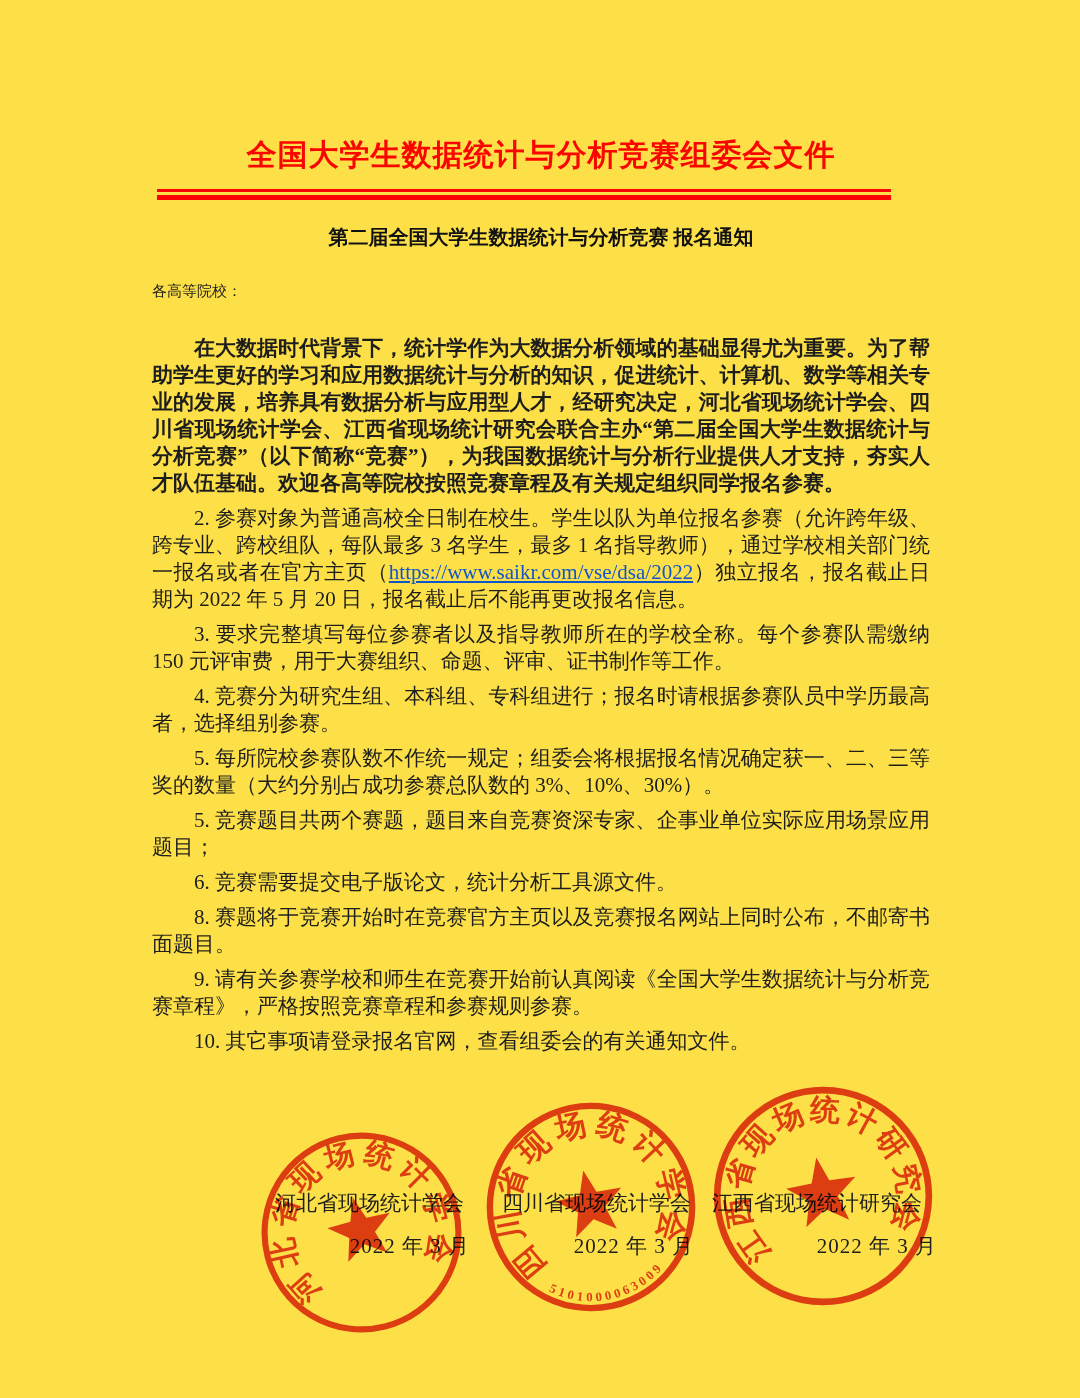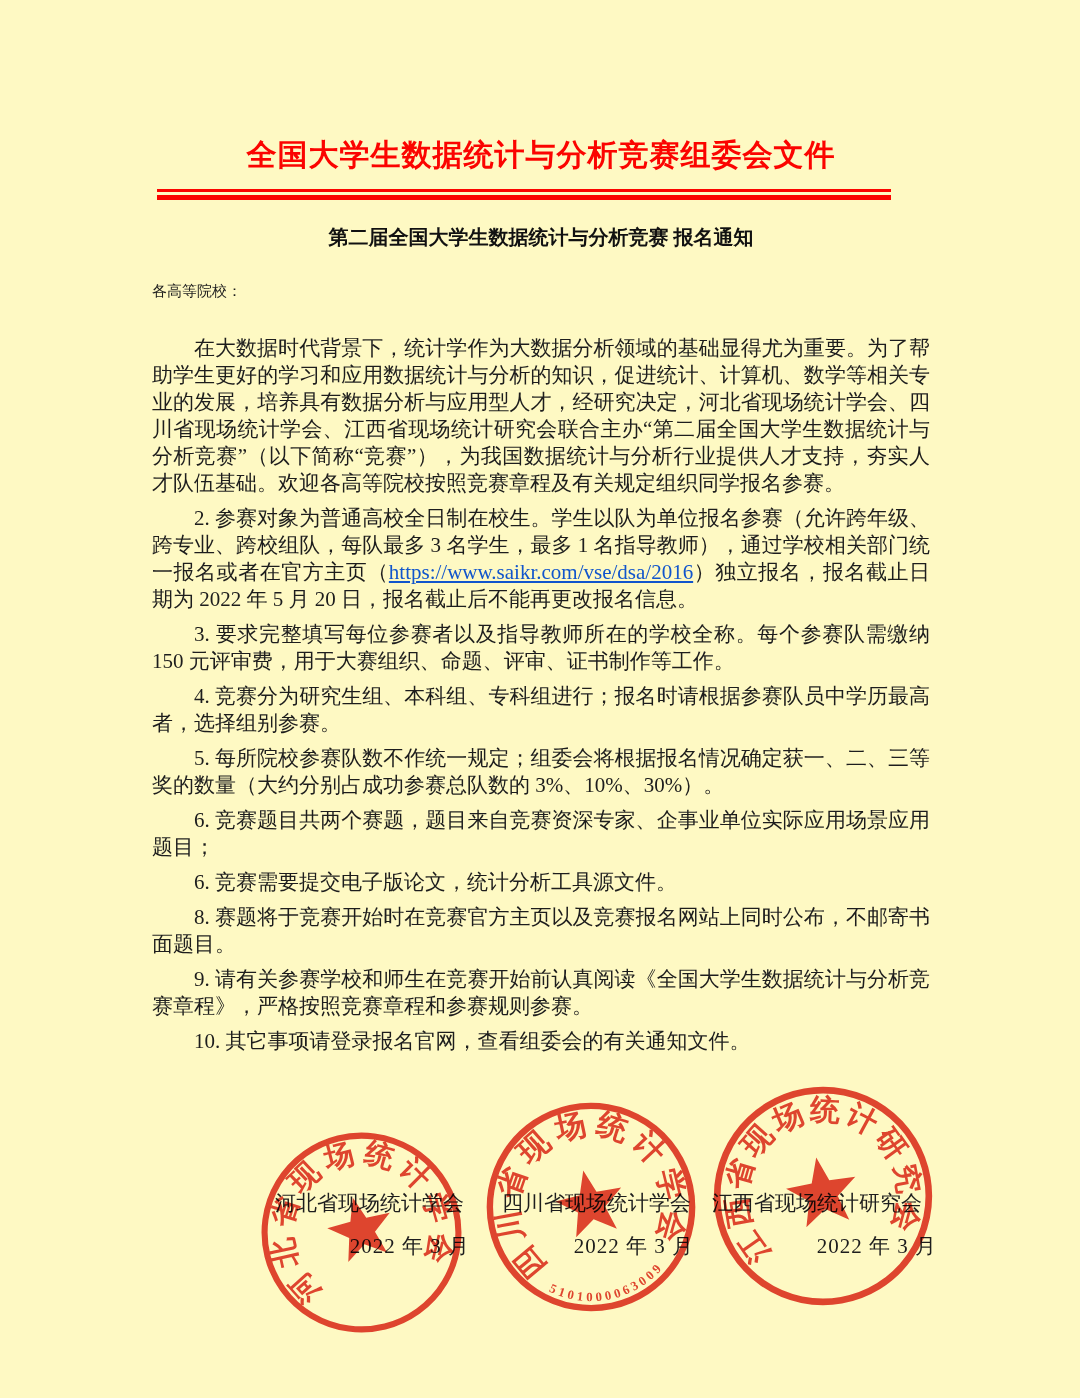--- a/index.html
+++ b/index.html
@@ -1,21 +1,21 @@
 <!DOCTYPE html>
 <html><head>
 <meta charset="utf-8">
 <style>
   html, body { margin: 0; padding: 0; background: #ffffff; }
   body {
     width: 1080px; height: 1398px;
     font-family: "Liberation Serif", "DejaVu Serif", serif;
     color: #1d1d1d;
   }
-  .page { position: relative; width: 1080px; height: 1398px; background: #fef9c3; overflow: hidden; }
+  .page { position: relative; width: 1080px; height: 1398px; background: #fde047; overflow: hidden; }
   .content { position: absolute; left: 152px; top: 0; width: 778px; }
 
   .doc-title {
     margin: 137px 0 0 0;
     font-size: 30px; line-height: 36px;
     font-weight: 700; text-align: center;
     color: #fb0400; letter-spacing: 1px;
     white-space: nowrap;
   }
   .rule { margin: 16px 0 0 5px; width: 734px; }
@@ -29,21 +29,21 @@
     font-weight: 700; text-align: center;
     color: #111;
   }
   .salutation { margin: 26px 0 0 0; font-size: 15px; line-height: 27px; }
 
   .para {
     margin: 8px 0 0 0;
     font-size: 21px; line-height: 27px;
     text-align: justify; text-indent: 42px;
   }
-  .para.intro { margin-top: 30px; }
+  .para.intro { margin-top: 30px; font-weight: bold; }
   .reg-link { color: #1155cc; text-decoration: underline; cursor: pointer; }
 
   .signatures { position: absolute; left: 0; top: 1190px; width: 1080px; font-size: 21px; }
   .sig-col { position: absolute; }
   .sig-col .org  { white-space: nowrap; line-height: 27px; }
   .sig-col .date { text-align: right; margin-top: 16px; line-height: 27px; letter-spacing: 1px; white-space: nowrap; }
   #sig-0 { left: 275px; width: 195px; }
   #sig-1 { left: 502px; width: 192px; }
   #sig-2 { left: 712px; width: 225px; }
 
@@ -72,26 +72,26 @@
       <div class="thick"></div>
     </div>
 
     <h2 class="notice-title">第二届全国大学生数据统计与分析竞赛 报名通知</h2>
 
     <p class="salutation">各高等院校：</p>
 
     <p class="para intro">在大数据时代背景下，统计学作为大数据分析领域的基础显得尤为重要。为了帮助学生更好的学习和应用数据统计与分析的知识，促进统计、计算机、数学等相关专业的发展，培养具有数据分析与应用型人才，经研究决定，河北省现场统计学会、四川省现场统计学会、江西省现场统计研究会联合主办“第二届全国大学生数据统计与分析竞赛”（以下简称“竞赛”），为我国数据统计与分析行业提供人才支持，夯实人才队伍基础。欢迎各高等院校按照竞赛章程及有关规定组织同学报名参赛。</p>
 
 
-    <p class="para"><span>2.  参赛对象为普通高校全日制在校生。学生以队为单位报名参赛（允许跨年级、跨专业、跨校组队，每队最多 3 名学生，最多 1 名指导教师），通过学校相关部门统一报名或者在官方主页（</span><a class="reg-link">https://www.saikr.com/vse/dsa/2016</a><span>）独立报名，报名截止日期为 2022 年 5 月 20 日，报名截止后不能再更改报名信息。</span></p>
+    <p class="para"><span>2.  参赛对象为普通高校全日制在校生。学生以队为单位报名参赛（允许跨年级、跨专业、跨校组队，每队最多 3 名学生，最多 1 名指导教师），通过学校相关部门统一报名或者在官方主页（</span><a class="reg-link">https://www.saikr.com/vse/dsa/2022</a><span>）独立报名，报名截止日期为 2022 年 5 月 20 日，报名截止后不能再更改报名信息。</span></p>
 
     <p class="para">3.  要求完整填写每位参赛者以及指导教师所在的学校全称。每个参赛队需缴纳 150 元评审费，用于大赛组织、命题、评审、证书制作等工作。</p>
     <p class="para">4.  竞赛分为研究生组、本科组、专科组进行；报名时请根据参赛队员中学历最高者，选择组别参赛。</p>
     <p class="para">5.  每所院校参赛队数不作统一规定；组委会将根据报名情况确定获一、二、三等奖的数量（大约分别占成功参赛总队数的 3%、10%、30%）。</p>
-    <p class="para">6.  竞赛题目共两个赛题，题目来自竞赛资深专家、企事业单位实际应用场景应用题目；</p>
+    <p class="para">5.  竞赛题目共两个赛题，题目来自竞赛资深专家、企事业单位实际应用场景应用题目；</p>
     <p class="para">6.  竞赛需要提交电子版论文，统计分析工具源文件。</p>
     <p class="para">8.  赛题将于竞赛开始时在竞赛官方主页以及竞赛报名网站上同时公布，不邮寄书面题目。</p>
     <p class="para">9.  请有关参赛学校和师生在竞赛开始前认真阅读《全国大学生数据统计与分析竞赛章程》，严格按照竞赛章程和参赛规则参赛。</p>
     <p class="para">10.  其它事项请登录报名官网，查看组委会的有关通知文件。</p>
   </div>
 
   <div class="signatures">
     <div class="sig-col" id="sig-0">
       <div class="org">河北省现场统计学会</div>
       <div class="date">2022 年 3 月</div>

